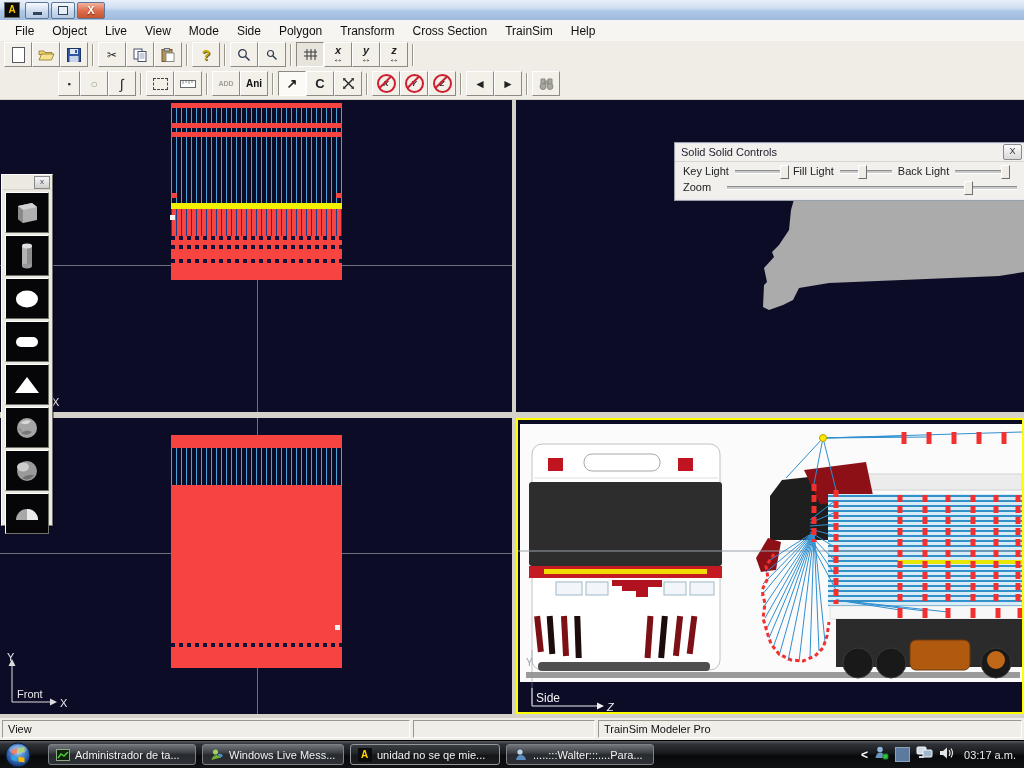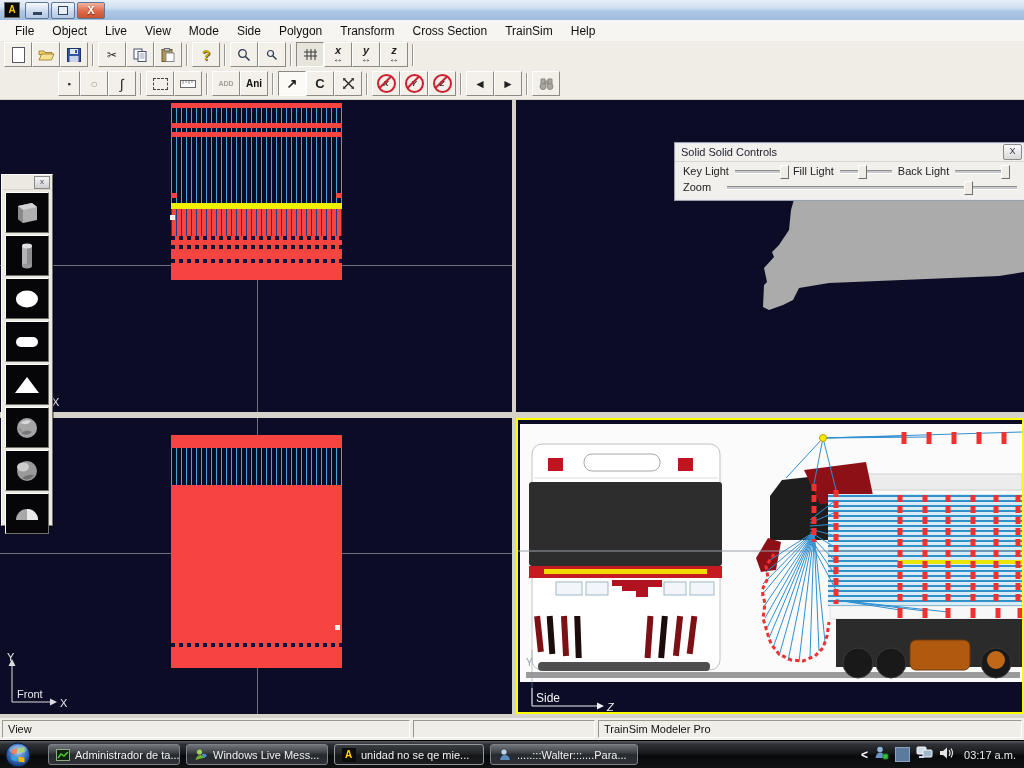--- a/index.html
+++ b/index.html
@@ -588,21 +588,21 @@
         </defs>
         <circle cx="13" cy="13" r="12" fill="url(#orb)" stroke="#0a1c3a"></circle>
         <path d="M6.5 12.4 L12.2 11.2 V6.4 L6.5 7.8 Z" fill="#e85a3a"></path>
         <path d="M13.4 11 L19.5 9.8 V5 L13.4 6.2 Z" fill="#8cc63e"></path>
         <path d="M6.5 13.8 L12.2 14.6 V19.4 L6.5 18 Z" fill="#36a0e0"></path>
         <path d="M13.4 14.8 L19.5 15.8 V20.6 L13.4 19.4 Z" fill="#f8b800"></path>
         <ellipse cx="13" cy="7.5" rx="9" ry="4.5" fill="#ffffff" opacity="0.25"></ellipse>
       </svg>
     </div>
     <div style="width:12px;flex:0 0 auto;"></div>
-    <div class="task-btn" style="width:132px;">
+    <div class="task-btn" style="width:148px;">
       <span class="t-icon">
         <svg width="14" height="12" viewBox="0 0 14 12">
             <rect x="0.5" y="0.5" width="13" height="11" fill="#10240e" stroke="#8fa888"></rect>
             <path d="M2 9 L5 5 L8 7 L12 3" stroke="#4fd038" stroke-width="1.4" fill="none"></path>
           </svg>
       </span>
       <span>Administrador de ta...</span>
     </div>
     <div class="task-btn" style="width:142px;">
       <span class="t-icon">

